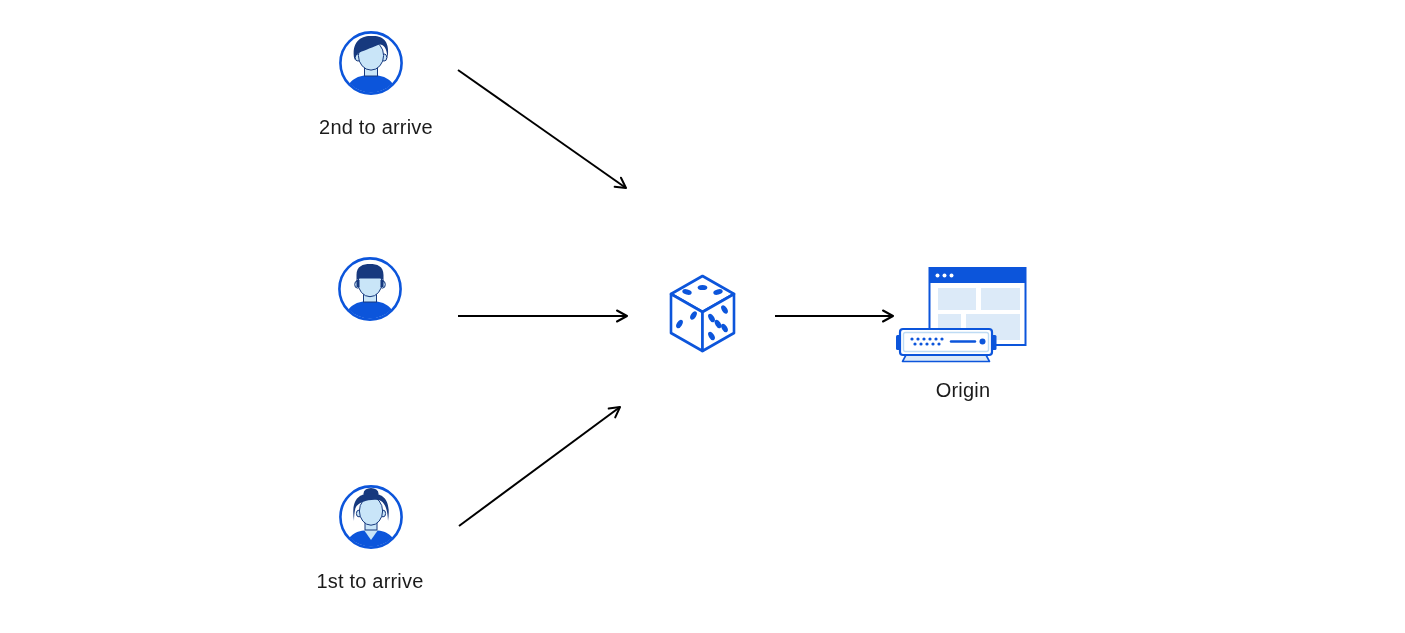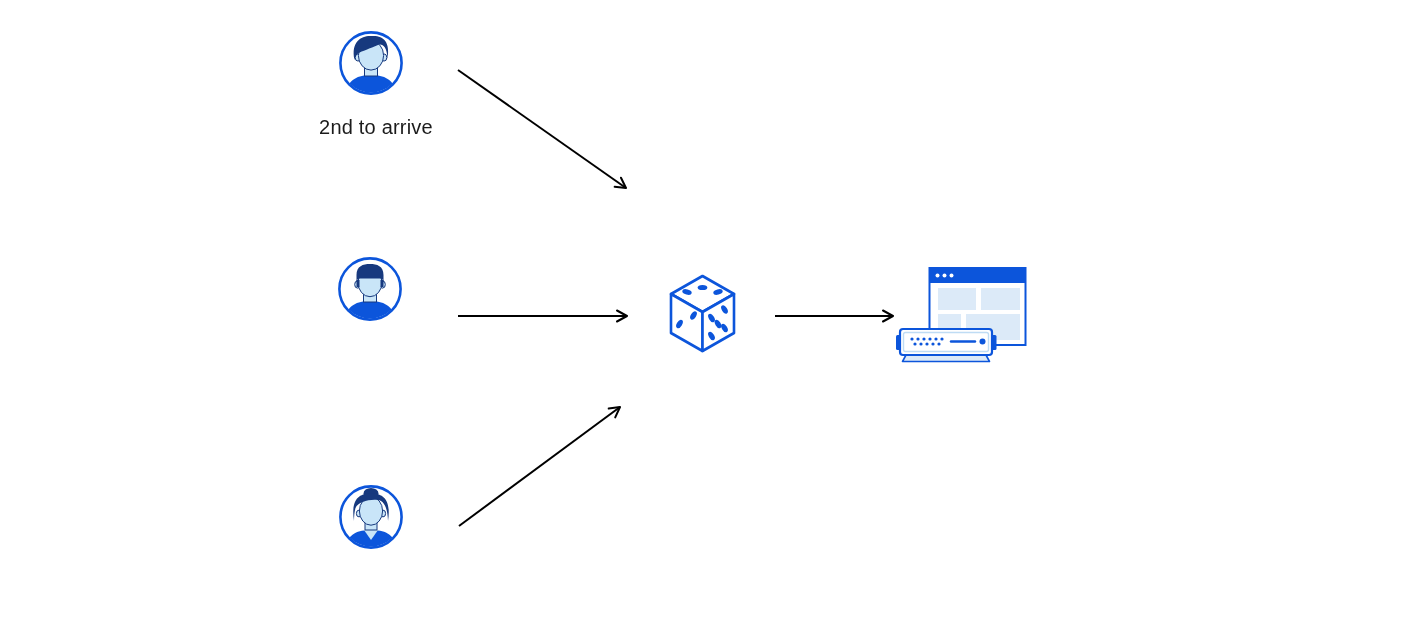--- a/index.html
+++ b/index.html
@@ -114,20 +114,21 @@
         <polygon points="26,46 40,46 33,56" class="f-face"></polygon>
         <rect x="27" y="34" width="12" height="12" class="f-face st-navy" stroke-width="1"></rect>
         <ellipse cx="33" cy="9.5" rx="7.5" ry="5.5" class="f-navy"></ellipse>
         <ellipse cx="21" cy="29.5" rx="2.6" ry="3.4" class="f-face st-navy" stroke-width="1"></ellipse>
         <ellipse cx="45" cy="29.5" rx="2.6" ry="3.4" class="f-face st-navy" stroke-width="1"></ellipse>
         <ellipse cx="33" cy="27" rx="11.6" ry="14.2" class="f-face st-navy" stroke-width="1"></ellipse>
         <path d="M16,37 C12.5,14 22,9.5 33,9.5 C44,9.5 53.5,14 50,37 C49.5,22 45,16.5 40,16 C31,15 20,18 17.5,24 C16.5,27.5 16,31.5 16,37 Z" class="f-navy"></path>
       </g>
     </svg>
   </div>
+  <div class="node-label" style="left:280px;top:569px">1st to arrive</div>
 
   <div class="abs" style="left:668px;top:273px">
     <svg width="69" height="81" viewBox="0 0 69 81">
       <g class="st-p" stroke-width="2.6" stroke-linejoin="round">
         <path d="M34.5,3 L66,21 L34.5,39 L3,21 Z" class="f-white"></path>
         <path d="M3,21 L34.5,39 L34.5,78 L3,60 Z" class="f-white"></path>
         <path d="M34.5,39 L66,21 L66,60 L34.5,78 Z" class="f-white"></path>
       </g>
       <g class="f-p">
         <ellipse cx="19" cy="19" rx="4.8" ry="2.6" transform="rotate(14 19 19)"></ellipse>
@@ -172,14 +173,15 @@
         <circle cx="20" cy="82" r="1.6"></circle>
           <circle cx="26" cy="82" r="1.6"></circle>
           <circle cx="32" cy="82" r="1.6"></circle>
         <circle cx="38" cy="82" r="1.6"></circle>
           <circle cx="44" cy="82" r="1.6"></circle>
       </g>
       <line x1="56" y1="79.5" x2="80" y2="79.5" class="st-p" stroke-width="2.4" stroke-linecap="round"></line>
       <circle cx="87.5" cy="79.5" r="3" class="f-p"></circle>
     </svg>
   </div>
+  <div class="node-label" style="left:873px;top:378px">Origin</div>
 
 </div>
 
 </body></html>

